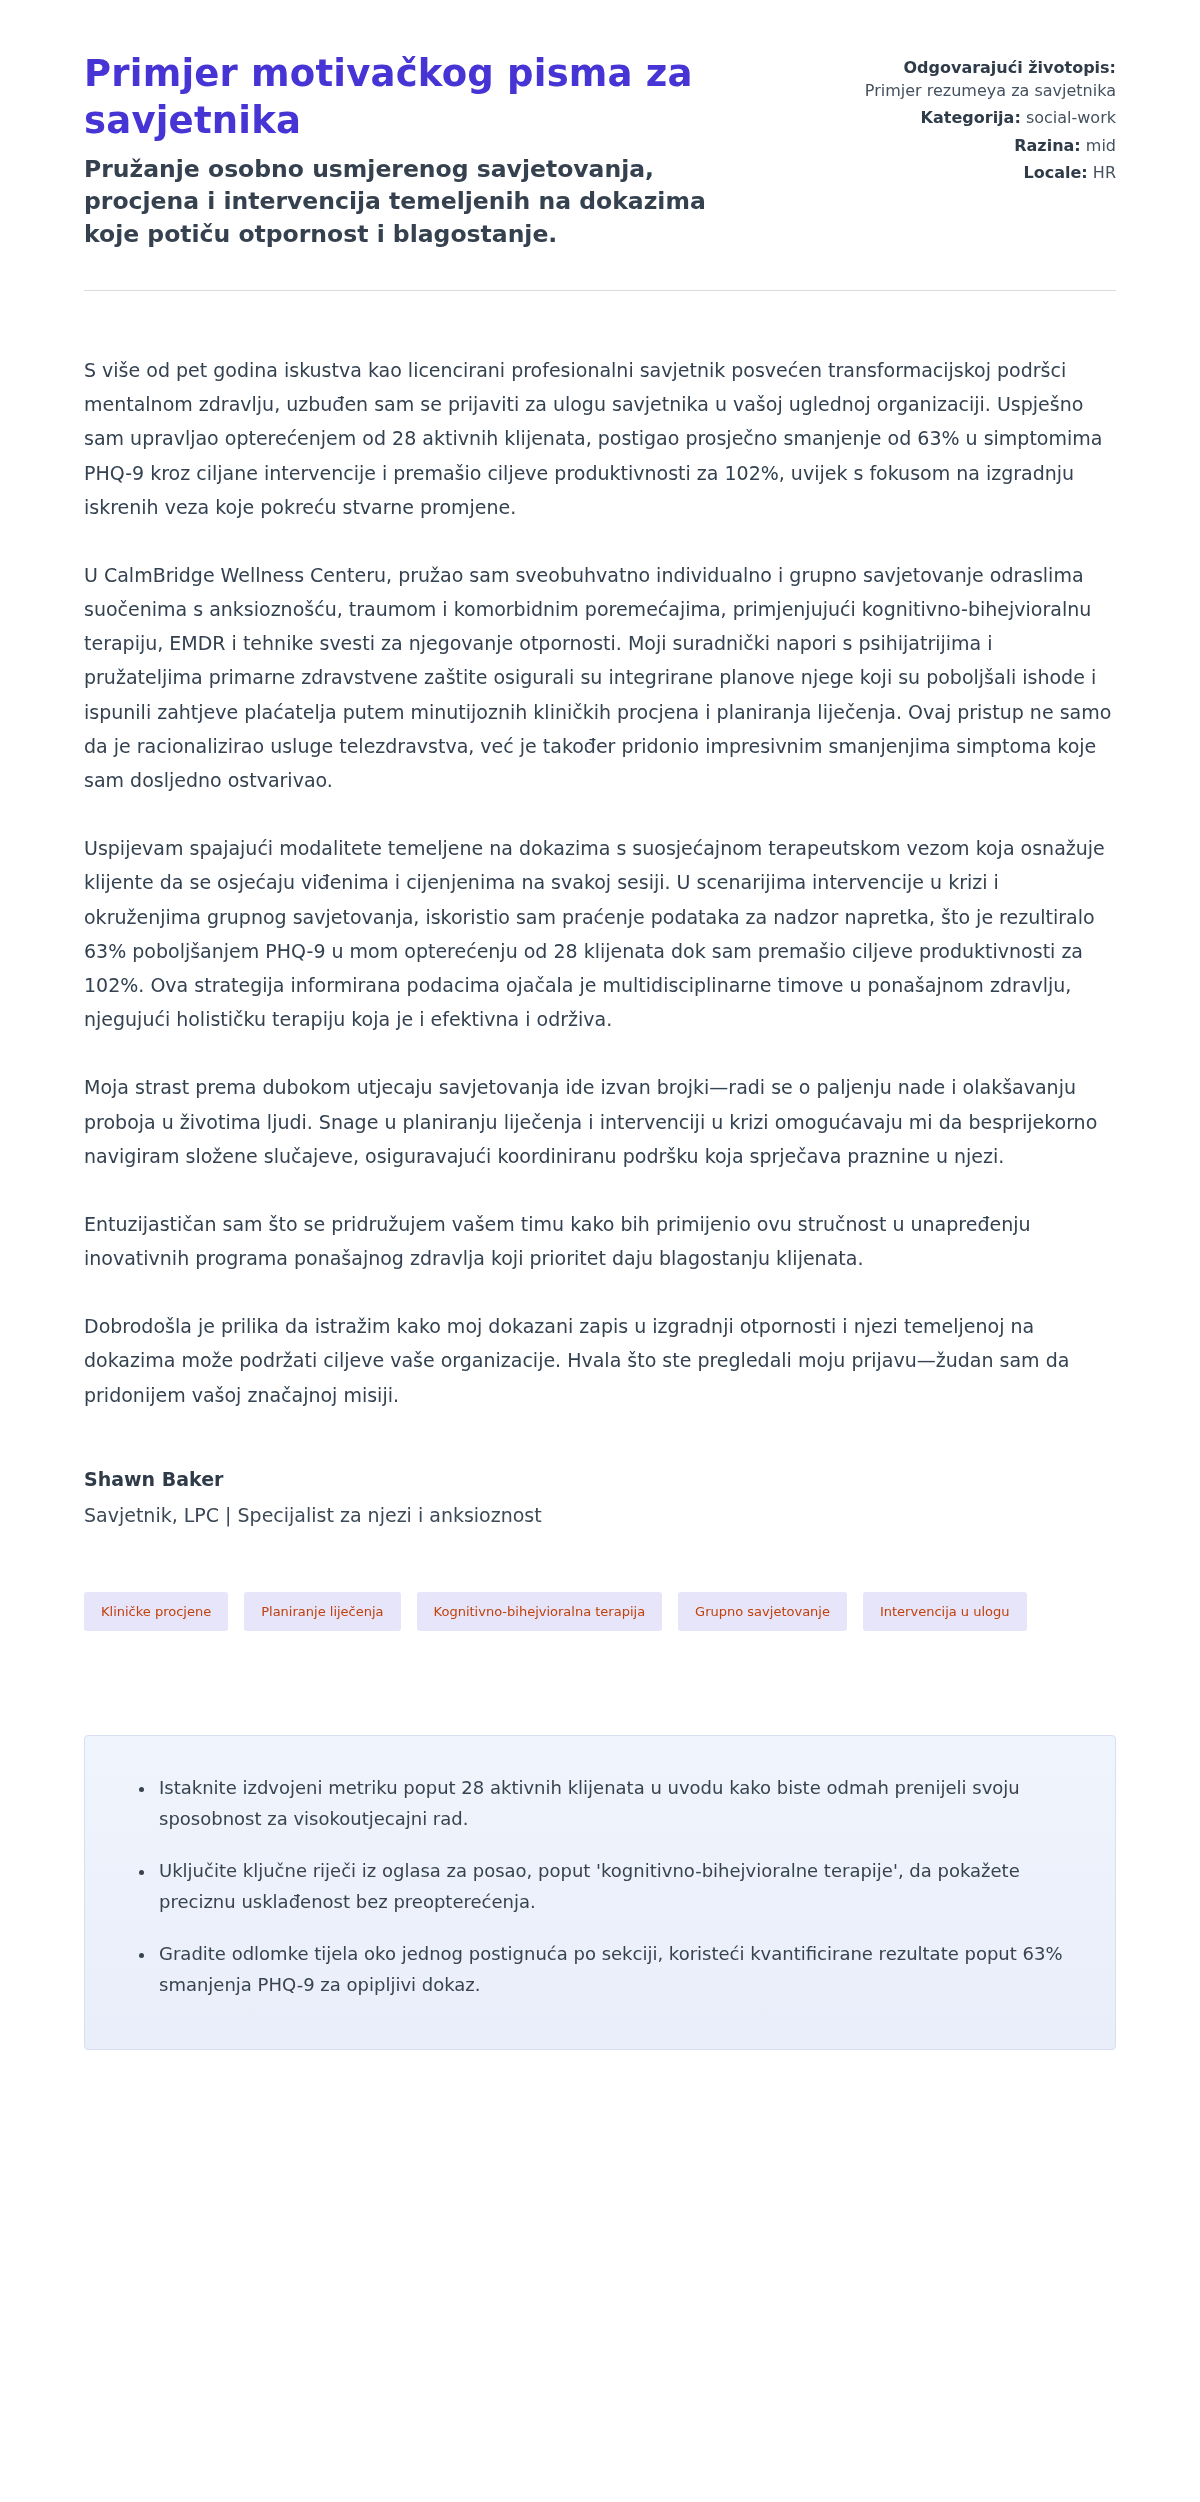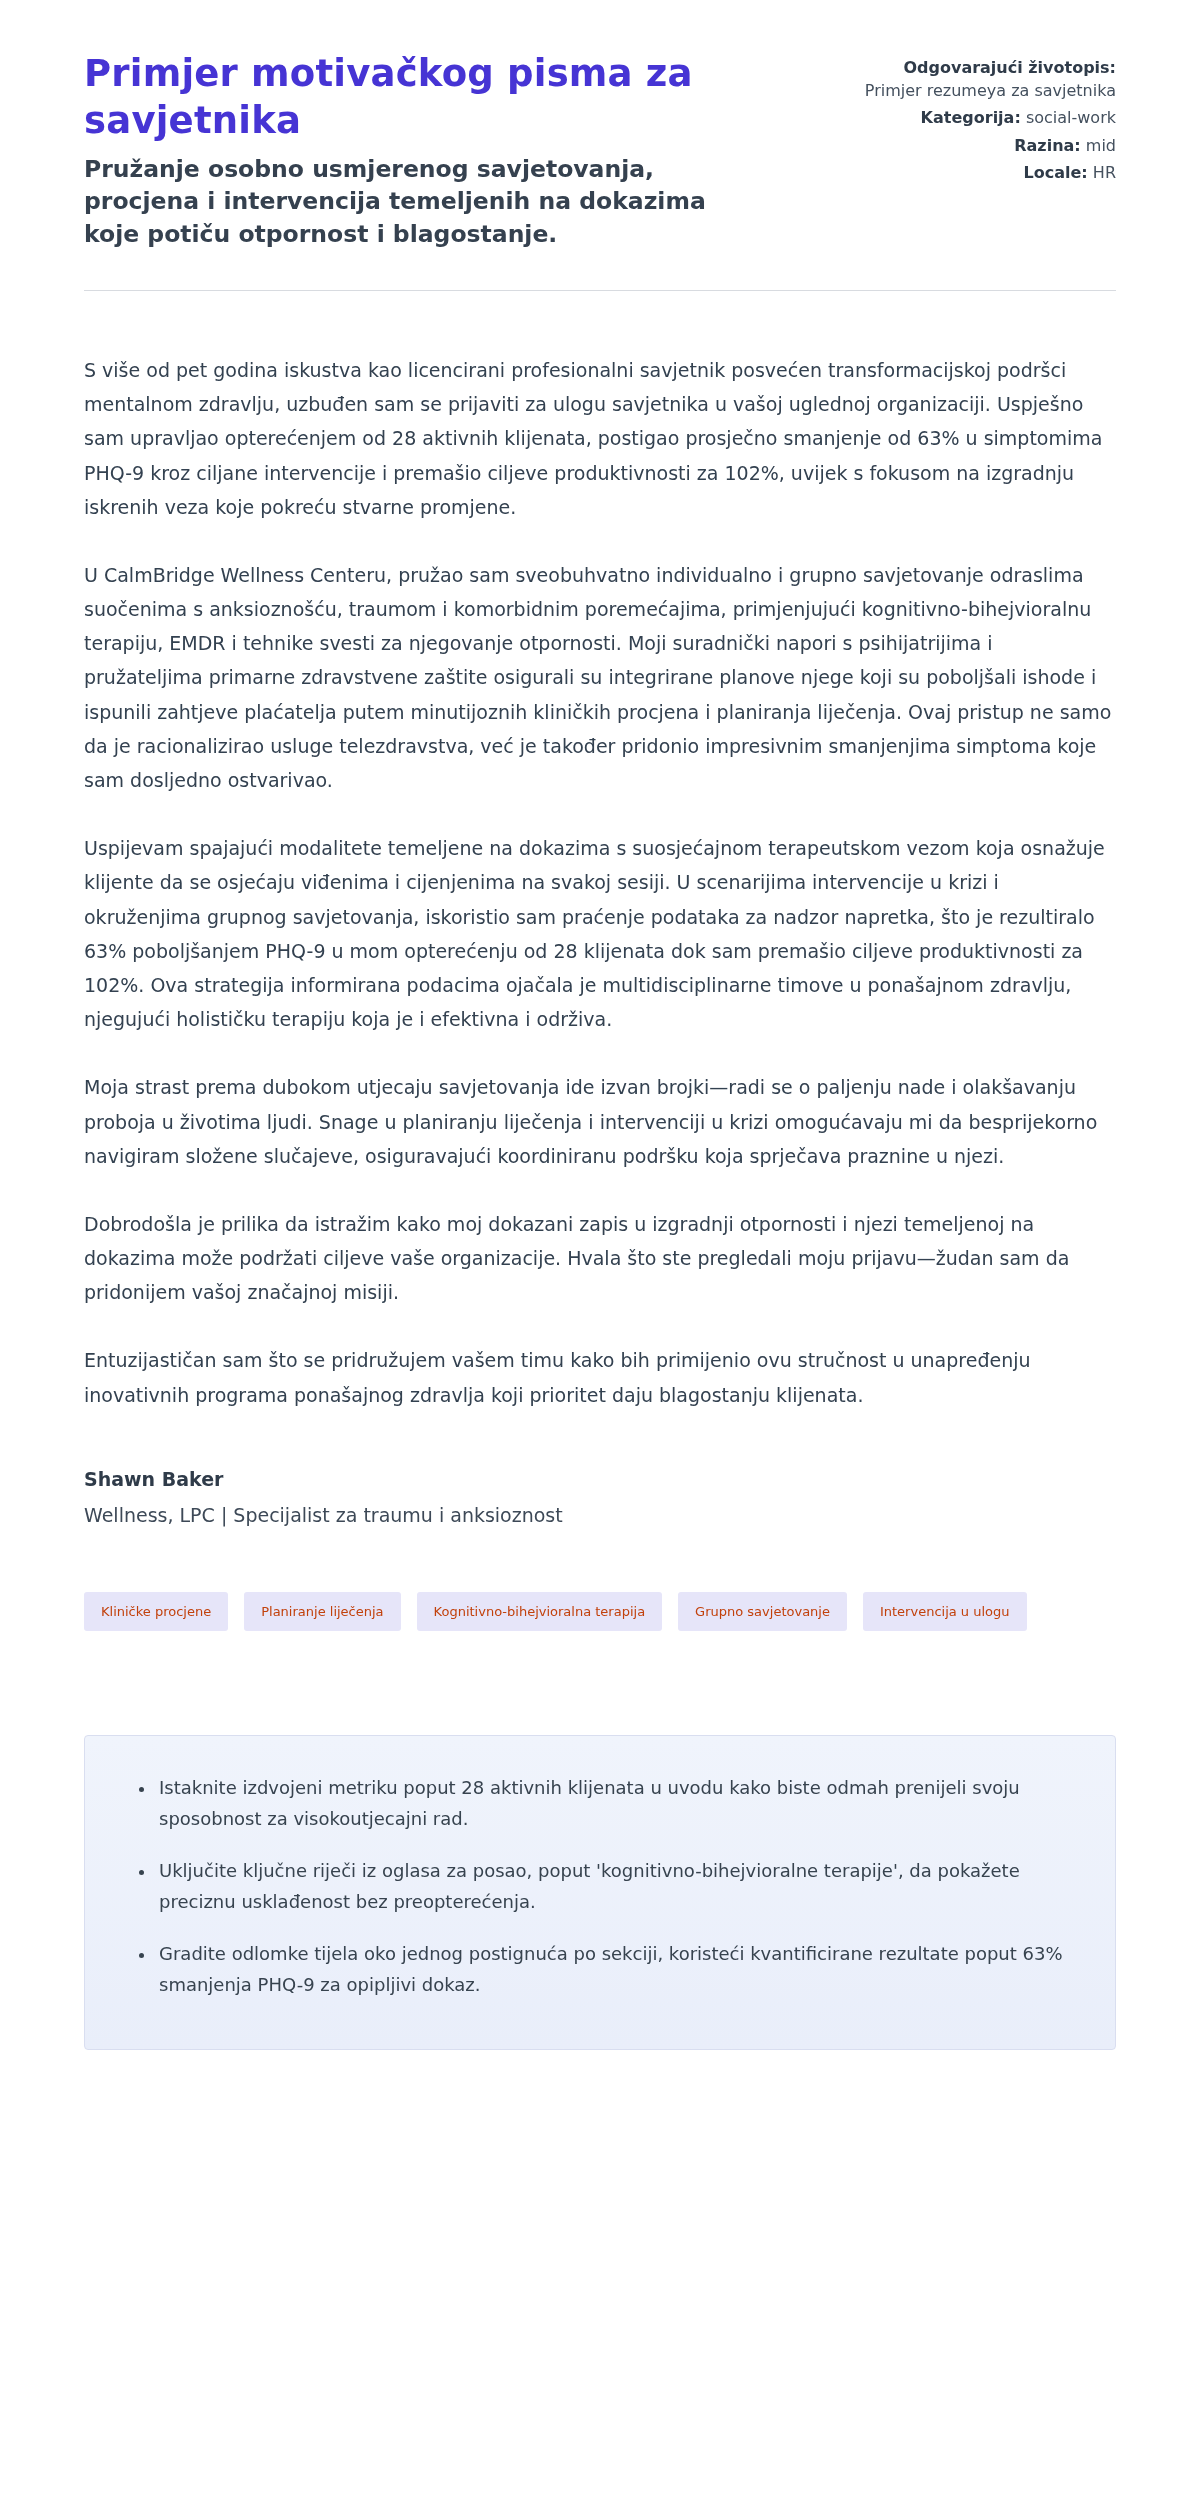--- a/index.html
+++ b/index.html
@@ -163,25 +163,25 @@
   </header>
 
   <hr class="divider">
 
   <main class="letter">
 
     <p class="para">S više od pet godina iskustva kao licencirani profesionalni savjetnik posvećen transformacijskoj podršci mentalnom zdravlju, uzbuđen sam se prijaviti za ulogu savjetnika u vašoj uglednoj organizaciji. Uspješno sam upravljao opterećenjem od 28 aktivnih klijenata, postigao prosječno smanjenje od 63% u simptomima PHQ-9 kroz ciljane intervencije i premašio ciljeve produktivnosti za 102%, uvijek s fokusom na izgradnju iskrenih veza koje pokreću stvarne promjene.</p>
     <p class="para">U CalmBridge Wellness Centeru, pružao sam sveobuhvatno individualno i grupno savjetovanje odraslima suočenima s anksioznošću, traumom i komorbidnim poremećajima, primjenjujući kognitivno-bihejvioralnu terapiju, EMDR i tehnike svesti za njegovanje otpornosti. Moji suradnički napori s psihijatrijima i pružateljima primarne zdravstvene zaštite osigurali su integrirane planove njege koji su poboljšali ishode i ispunili zahtjeve plaćatelja putem minutijoznih kliničkih procjena i planiranja liječenja. Ovaj pristup ne samo da je racionalizirao usluge telezdravstva, već je također pridonio impresivnim smanjenjima simptoma koje sam dosljedno ostvarivao.</p>
     <p class="para">Uspijevam spajajući modalitete temeljene na dokazima s suosjećajnom terapeutskom vezom koja osnažuje klijente da se osjećaju viđenima i cijenjenima na svakoj sesiji. U scenarijima intervencije u krizi i okruženjima grupnog savjetovanja, iskoristio sam praćenje podataka za nadzor napretka, što je rezultiralo 63% poboljšanjem PHQ-9 u mom opterećenju od 28 klijenata dok sam premašio ciljeve produktivnosti za 102%. Ova strategija informirana podacima ojačala je multidisciplinarne timove u ponašajnom zdravlju, njegujući holističku terapiju koja je i efektivna i održiva.</p>
     <p class="para">Moja strast prema dubokom utjecaju savjetovanja ide izvan brojki—radi se o paljenju nade i olakšavanju proboja u životima ljudi. Snage u planiranju liječenja i intervenciji u krizi omogućavaju mi da besprijekorno navigiram složene slučajeve, osiguravajući koordiniranu podršku koja sprječava praznine u njezi.</p>
+    <p class="para">Entuzijastičan sam što se pridružujem vašem timu kako bih primijenio ovu stručnost u unapređenju inovativnih programa ponašajnog zdravlja koji prioritet daju blagostanju klijenata.</p>
     <p class="para">Dobrodošla je prilika da istražim kako moj dokazani zapis u izgradnji otpornosti i njezi temeljenoj na dokazima može podržati ciljeve vaše organizacije. Hvala što ste pregledali moju prijavu—žudan sam da pridonijem vašoj značajnoj misiji.</p>
-    <p class="para">Entuzijastičan sam što se pridružujem vašem timu kako bih primijenio ovu stručnost u unapređenju inovativnih programa ponašajnog zdravlja koji prioritet daju blagostanju klijenata.</p>
 
     <p class="sig-name">Shawn Baker</p>
-    <p class="sig-role">Wellness, LPC | Specijalist za traumu i anksioznost</p>
+    <p class="sig-role">Savjetnik, LPC | Specijalist za njezi i anksioznost</p>
 
     <div class="tags">
       <span class="tag">Kliničke procjene</span>
       <span class="tag">Planiranje liječenja</span>
       <span class="tag">Kognitivno-bihejvioralna terapija</span>
       <span class="tag">Grupno savjetovanje</span>
       <span class="tag">Intervencija u ulogu</span>
     </div>
   </main>
 

